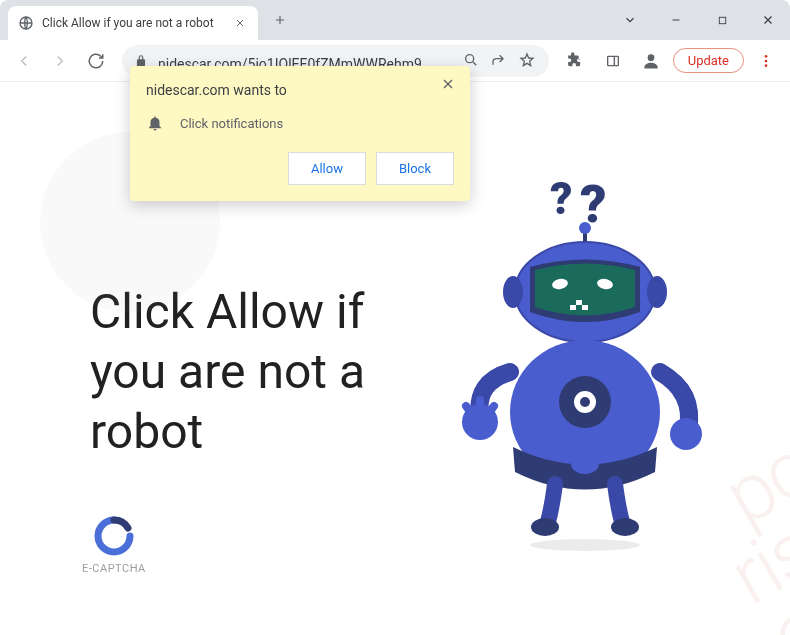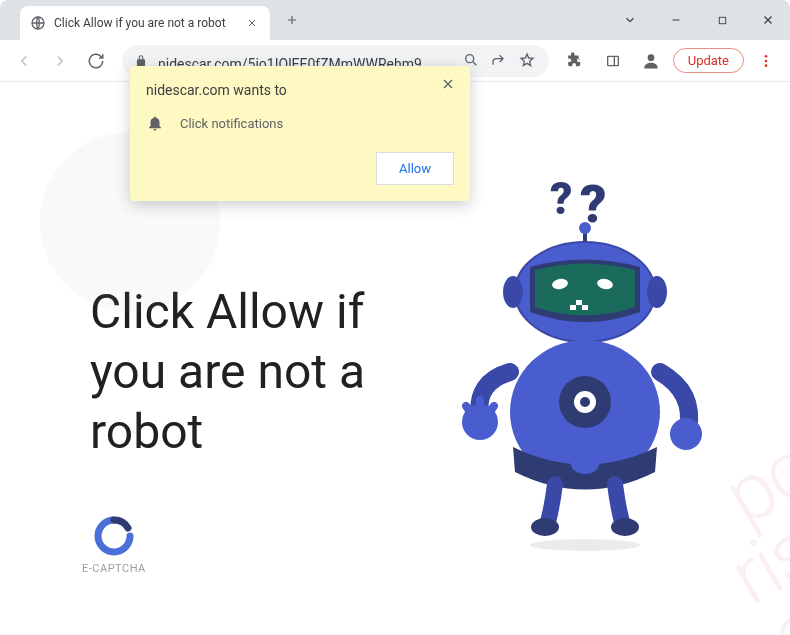--- a/index.html
+++ b/index.html
@@ -1,19 +1,19 @@
 <!DOCTYPE html>
 <html><head>
 <meta charset="utf-8">
 <style>
 * { margin: 0; padding: 0; box-sizing: border-box; font-family: -apple-system, BlinkMacSystemFont, "Segoe UI", Roboto, Arial, sans-serif; }
 body { width: 790px; height: 635px; background: #fff; overflow: hidden; position: relative; }
 
 
-.window-chrome { height: 40px; background: #dee1e6; border-top-left-radius: 8px; border-top-right-radius: 8px; display: flex; align-items: center; padding: 0 20px; position: relative; }
+.window-chrome { height: 40px; background: #dee1e6; border-top-left-radius: 8px; border-top-right-radius: 8px; display: flex; align-items: center; padding: 0 8px; position: relative; }
 .tab { background: #fff; height: 34px; margin-top: 6px; border-radius: 8px 8px 0 0; display: flex; align-items: center; padding: 0 10px; min-width: 250px; position: relative; }
 .tab-favicon { width: 16px; height: 16px; margin-right: 8px; display: flex; align-items: center; justify-content: center; }
 .tab-title { font-size: 12px; color: #3c4043; white-space: nowrap; overflow: hidden; }
 .tab-close { margin-left: auto; width: 16px; height: 16px; display: flex; align-items: center; justify-content: center; cursor: pointer; }
 .new-tab { margin-left: 8px; width: 28px; height: 28px; display: flex; align-items: center; justify-content: center; cursor: pointer; border-radius: 50%; }
 .window-controls { position: absolute; right: 8px; top: 0; display: flex; gap: 18px; align-items: center; height: 40px; }
 .win-btn { width: 28px; height: 28px; display: flex; align-items: center; justify-content: center; cursor: pointer; }
 
 
 .toolbar { height: 42px; background: #fff; display: flex; align-items: center; padding: 0 8px; gap: 4px; border-bottom: 1px solid #e8eaed; }
@@ -248,14 +248,15 @@
   <div class="notif-body">
     <span class="bell-icon">
       <svg viewBox="0 0 24 24" width="18" height="18" fill="#5f6368">
           <path d="M12 22a2 2 0 0 0 2-2h-4a2 2 0 0 0 2 2zm6-6V11a6 6 0 0 0-5-5.9V4a1 1 0 1 0-2 0v1.1A6 6 0 0 0 6 11v5l-2 2v1h16v-1l-2-2z"></path>
         </svg>
     </span>
     <span class="notif-msg">Click notifications</span>
   </div>
   <div class="notif-actions">
     <button class="notif-btn">Allow</button>
+    <button class="notif-btn">Block</button>
   </div>
 </div>
 
 </body></html>

